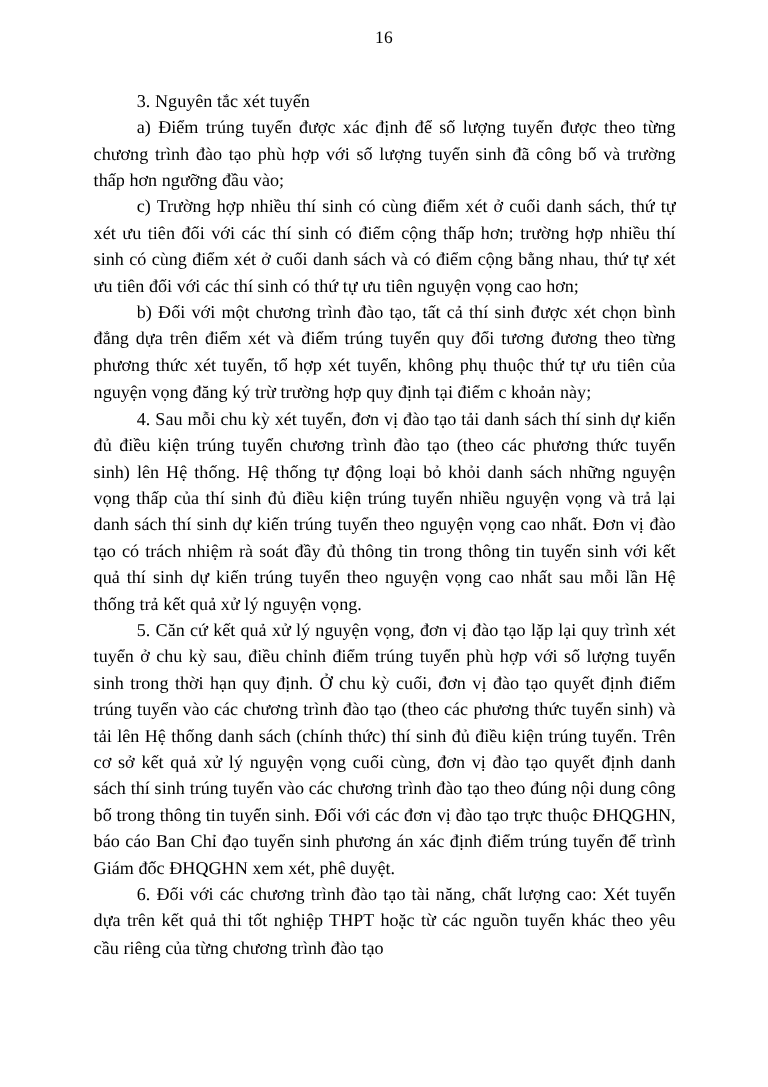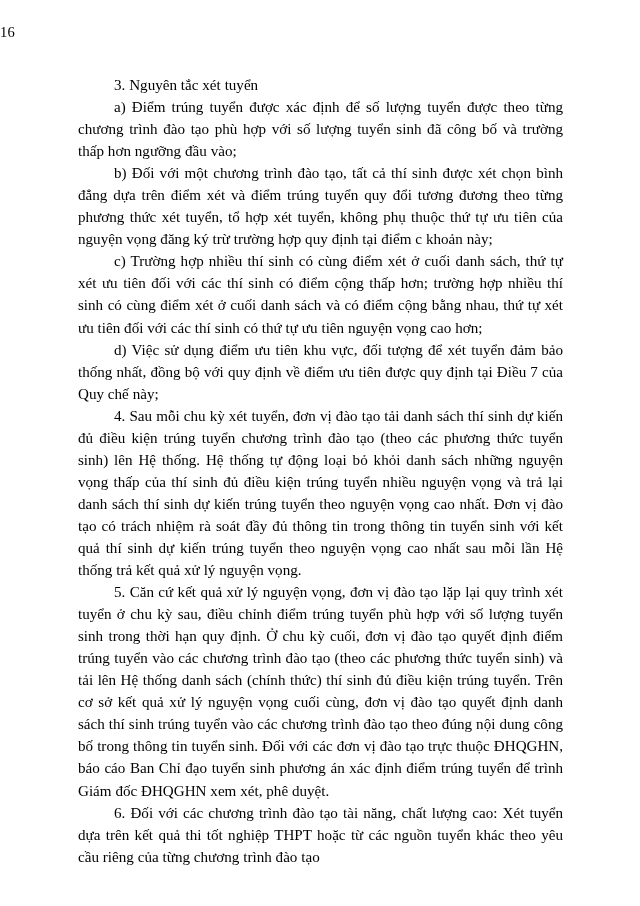--- a/index.html
+++ b/index.html
@@ -20,21 +20,21 @@
     width: 640px;
     height: 906px;
     background: #ffffff;
     box-sizing: border-box;
   }
   .page-number {
     position: absolute;
     top: 25px;
     left: 0;
     width: 640px;
-    text-align: left;
+    text-align: center;
     font-size: 14.5px;
     line-height: 1;
     letter-spacing: 0.2px;
   }
   .body-content {
     position: absolute;
     top: 74px;
     left: 78px;
     width: 485px;
   }
@@ -59,25 +59,24 @@
 <div class="page">
 
   <div class="page-number">16</div>
 
   <div class="body-content">
 
     <p class="para numbered">3.   Nguyên tắc xét tuyển</p>
 
     <p class="para">a) Điểm trúng tuyển được xác định để số lượng tuyển được theo từng chương trình đào tạo phù hợp với số lượng tuyển sinh đã công bố và trường thấp hơn ngưỡng đầu vào;</p>
 
+    <p class="para">c) Trường hợp nhiều thí sinh có cùng điểm xét ở cuối danh sách, thứ tự xét ưu tiên đối với các thí sinh có điểm cộng thấp hơn; trường hợp nhiều thí sinh có cùng điểm xét ở cuối danh sách và có điểm cộng bằng nhau, thứ tự xét ưu tiên đối với các thí sinh có thứ tự ưu tiên nguyện vọng cao hơn;</p>
+
     <p class="para">b) Đối với một chương trình đào tạo, tất cả thí sinh được xét chọn bình đẳng dựa trên điểm xét và điểm trúng tuyển quy đổi tương đương theo từng phương thức xét tuyển, tổ hợp xét tuyển, không phụ thuộc thứ tự ưu tiên của nguyện vọng đăng ký trừ trường hợp quy định tại điểm c khoản này;</p>
 
-    <p class="para">c) Trường hợp nhiều thí sinh có cùng điểm xét ở cuối danh sách, thứ tự xét ưu tiên đối với các thí sinh có điểm cộng thấp hơn; trường hợp nhiều thí sinh có cùng điểm xét ở cuối danh sách và có điểm cộng bằng nhau, thứ tự xét ưu tiên đối với các thí sinh có thứ tự ưu tiên nguyện vọng cao hơn;</p>
-
-    <p class="para">d) Việc sử dụng điểm ưu tiên khu vực, đối tượng để xét tuyển đảm bảo thống nhất, đồng bộ với quy định về điểm ưu tiên được quy định tại Điều 7 của Quy chế này;</p>
 
 
     <p class="para numbered">4.   Sau mỗi chu kỳ xét tuyển, đơn vị đào tạo tải danh sách thí sinh dự kiến đủ điều kiện trúng tuyển chương trình đào tạo (theo các phương thức tuyển sinh) lên Hệ thống. Hệ thống tự động loại bỏ khỏi danh sách những nguyện vọng thấp của thí sinh đủ điều kiện trúng tuyển nhiều nguyện vọng và trả lại danh sách thí sinh dự kiến trúng tuyển theo nguyện vọng cao nhất. Đơn vị đào tạo có trách nhiệm rà soát đầy đủ thông tin trong thông tin tuyển sinh với kết quả thí sinh dự kiến trúng tuyển theo nguyện vọng cao nhất sau mỗi lần Hệ thống trả kết quả xử lý nguyện vọng.</p>
 
     <p class="para numbered">5.   Căn cứ kết quả xử lý nguyện vọng, đơn vị đào tạo lặp lại quy trình xét tuyển ở chu kỳ sau, điều chỉnh điểm trúng tuyển phù hợp với số lượng tuyển sinh trong thời hạn quy định. Ở chu kỳ cuối, đơn vị đào tạo quyết định điểm trúng tuyển vào các chương trình đào tạo (theo các phương thức tuyển sinh) và tải lên Hệ thống danh sách (chính thức) thí sinh đủ điều kiện trúng tuyển. Trên cơ sở kết quả xử lý nguyện vọng cuối cùng, đơn vị đào tạo quyết định danh sách thí sinh trúng tuyển vào các chương trình đào tạo theo đúng nội dung công bố trong thông tin tuyển sinh. Đối với các đơn vị đào tạo trực thuộc ĐHQGHN, báo cáo Ban Chỉ đạo tuyển sinh phương án xác định điểm trúng tuyển để trình Giám đốc ĐHQGHN xem xét, phê duyệt.</p>
 
     <p class="para numbered"><span>6.  Đối với các chương trình đào tạo tài năng, chất lượng cao: Xét tuyển dựa trên kết quả thi tốt nghiệp THPT hoặc từ các nguồn tuyển khác theo yêu cầu riêng của từng chương trình đào tạo </span></p>
 
   </div>
 </div>

